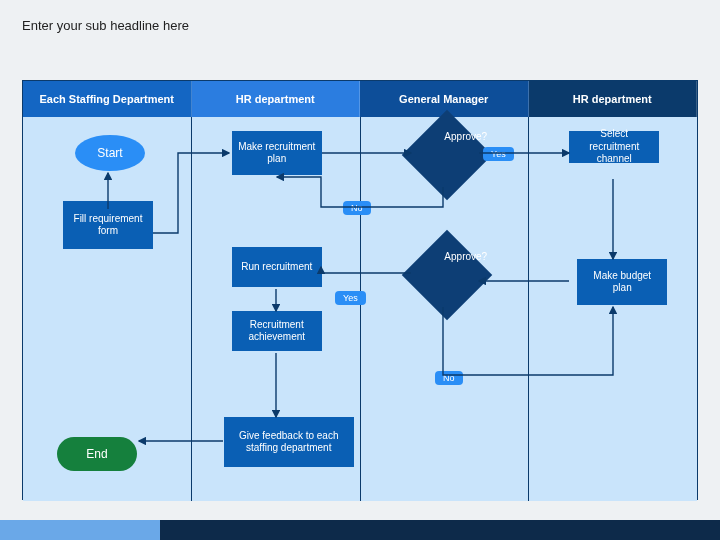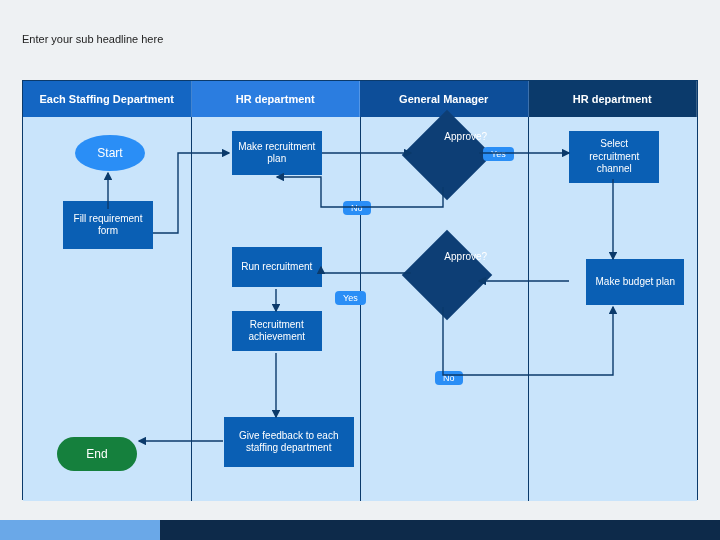--- a/index.html
+++ b/index.html
@@ -1,19 +1,19 @@
 <!DOCTYPE html>
 <html><head>
 <meta charset="utf-8">
 <style>
 *{margin:0;padding:0;box-sizing:border-box}
 body{font-family:Arial,sans-serif;background:#eef1f3;width:720px;height:540px;overflow:hidden;position:relative}
 .slide{width:720px;height:540px;background:#eef1f3;position:relative;padding:14px 22px}
 .title{color:#0b3a6b;font-size:22px;font-weight:700;letter-spacing:.3px}
-.subtitle{color:#222;font-size:11px;margin-top:19px}
+.subtitle{color:#222;font-size:13px;margin-top:4px}
 .chart{position:absolute;left:22px;top:80px;width:676px;height:420px;border:1px solid #0b3a6b}
 .swim{display:flex;height:36px}
 .lane-h{flex:1;color:#fff;font-size:11px;font-weight:700;display:flex;align-items:center;justify-content:center;border-right:1px solid rgba(255,255,255,.2)}
 .lane-h:nth-child(1){background:#1466c3}
 .lane-h:nth-child(2){background:#2b7de0}
 .lane-h:nth-child(3){background:#0d4e99}
 .lane-h:nth-child(4){background:#0b3a6b}
 .body{display:flex;height:384px;background:#c9e4fb}
 .lane{flex:1;border-right:1px solid #0b3a6b;position:relative}
 .lane:last-child{border-right:none}
@@ -54,22 +54,22 @@
       </div>
       <div class="lane">
         <div class="dia" style="left:54px;top:6px">
             <span>Approve?</span>
           </div>
         <div class="dia" style="left:54px;top:126px">
             <span>Approve?</span>
           </div>
       </div>
       <div class="lane">
-        <div class="box" style="left:40px;top:14px;width:90px;height:52px">Select recruitment channel</div>
-        <div class="box" style="left:57px;top:142px;width:98px;height:46px">Make budget plan</div>
+        <div class="box" style="left:40px;top:14px;width:90px;height:32px">Select recruitment channel</div>
+        <div class="box" style="left:48px;top:142px;width:90px;height:46px">Make budget plan</div>
       </div>
     </div>
 
     <div class="pill" style="left:460px;top:66px">Yes</div>
     <div class="pill" style="left:320px;top:120px">No</div>
     <div class="pill" style="left:312px;top:210px">Yes</div>
     <div class="pill" style="left:412px;top:290px">No</div>
 
     <svg class="arrows">
       <defs>

